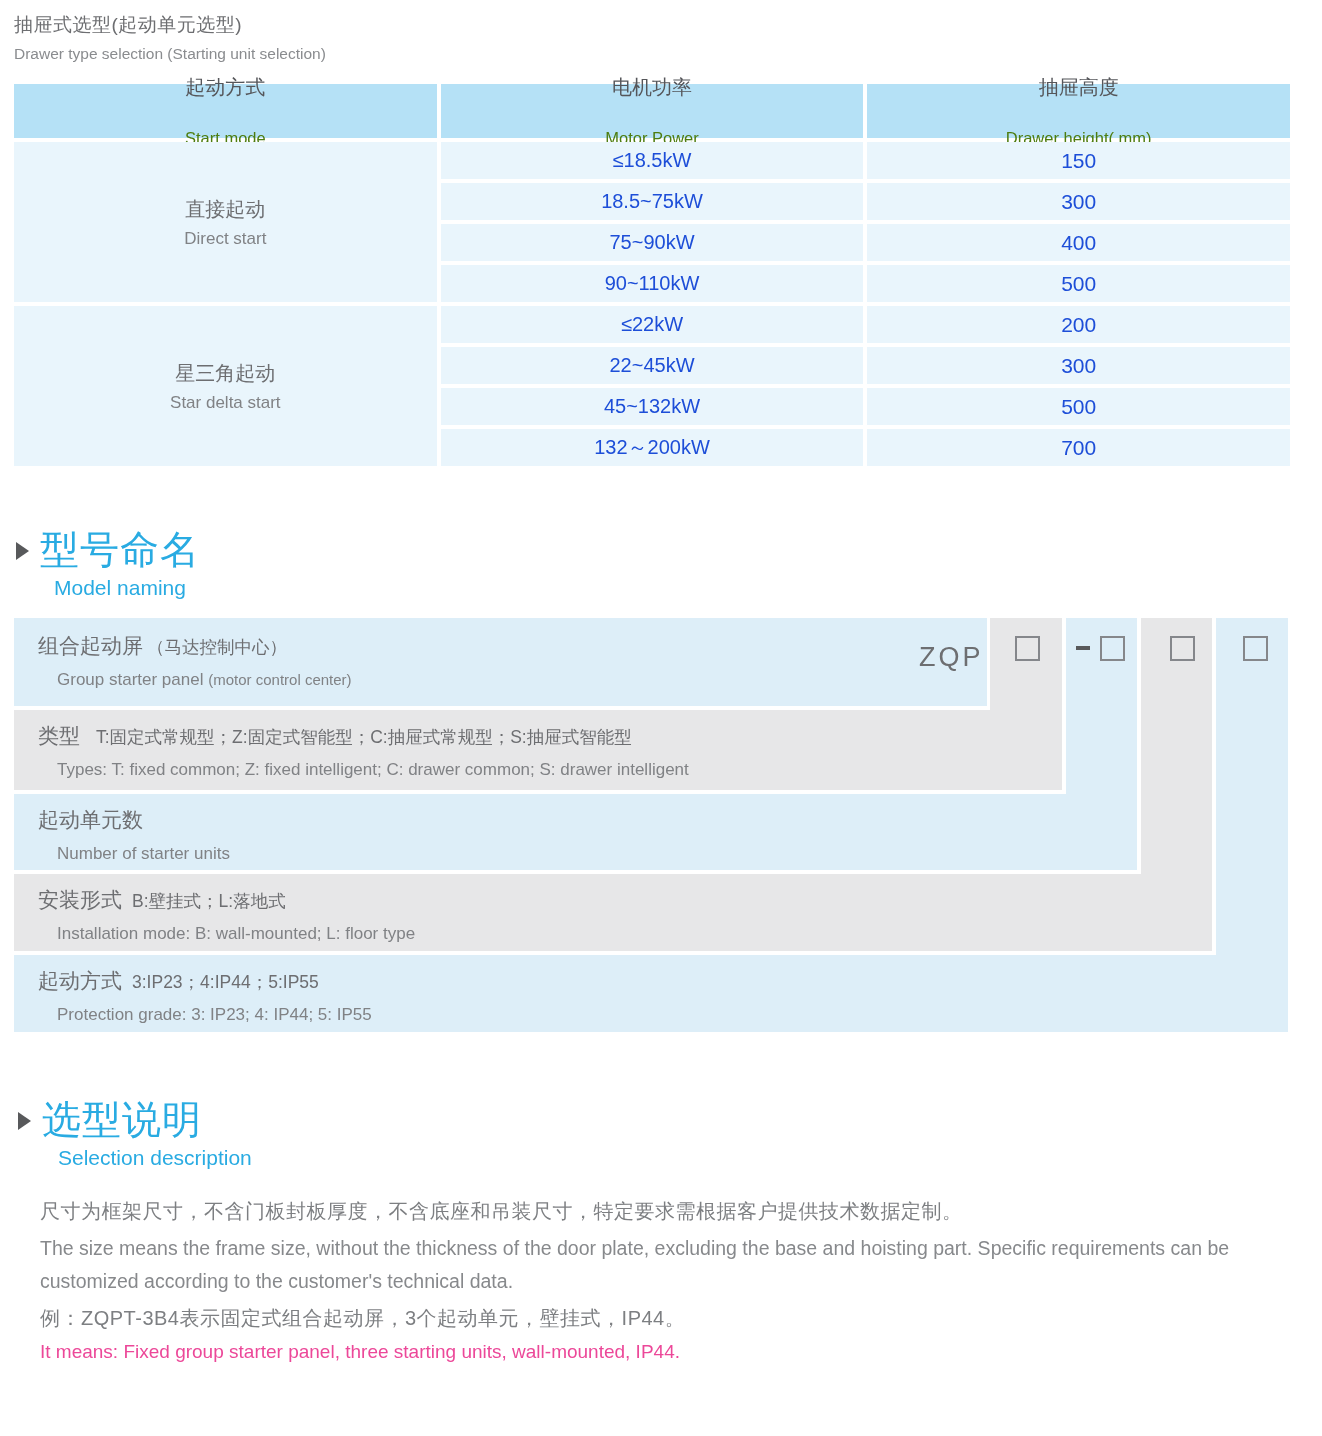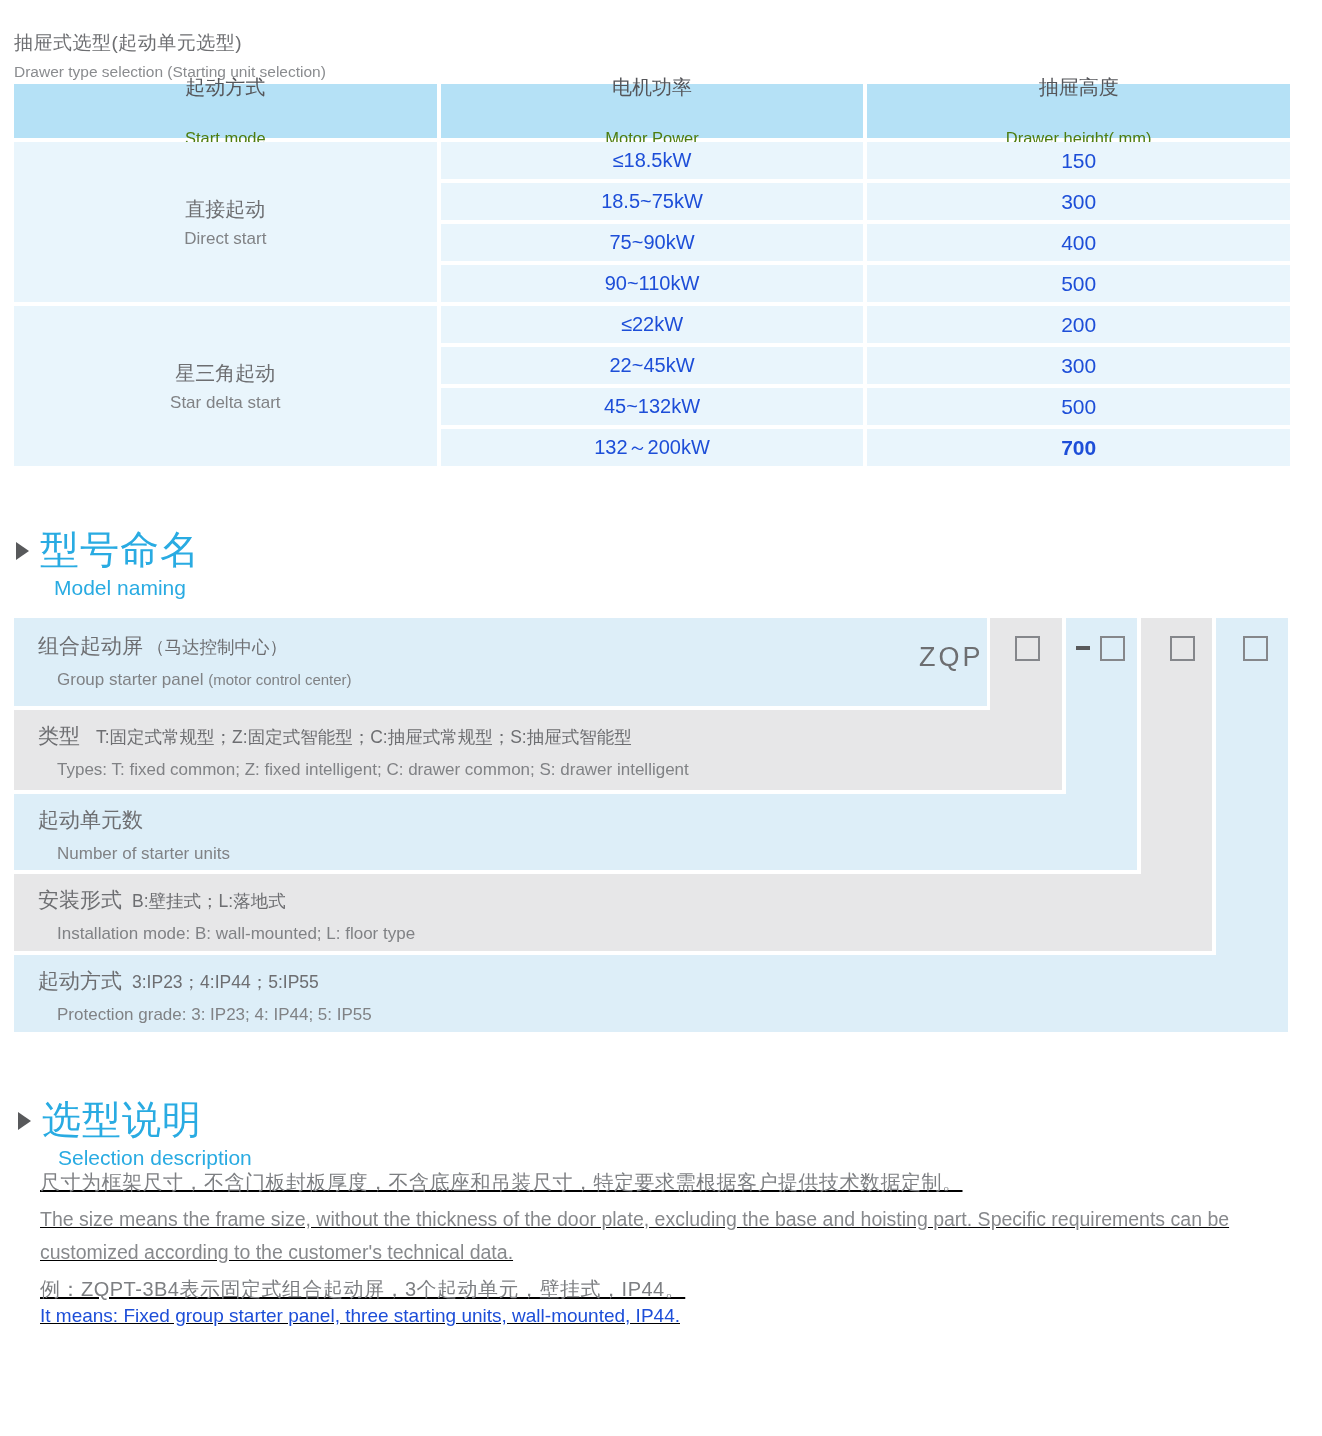--- a/index.html
+++ b/index.html
@@ -38,30 +38,30 @@
   .naming-text{position:absolute;left:24px;}
   .naming-text .zh-line{font-size:21px;color:#6d6e71;}
   .naming-text .zh-sub{font-size:17.5px;margin-left:10px;color:#6d6e71;}
   .naming-text .en-line{font-size:17px;color:#808285;margin-top:10px;margin-left:19px;}
   .naming-text .en-sub{font-size:15px;}
   .code-prefix{position:absolute;left:905px;top:24px;font-size:27px;color:#6d6e71;letter-spacing:3px;}
   .code-box{position:absolute;top:18px;width:21px;height:21px;border:2px solid #85878b;background:transparent;}
   .code-dash{position:absolute;top:28px;width:14px;height:4px;background:#58595b;}
 
   
-  .desc-block{position:absolute;left:40px;top:1169px;width:1244px;text-decoration:underline;}
+  .desc-block{position:absolute;left:40px;top:1198px;width:1244px;}
   .p-zh{font-size:20px;color:#7d7f82;letter-spacing:0.5px;}
   .p-en{font-size:19.5px;color:#87898c;line-height:33px;margin-top:7px;}
   .p-zh2{font-size:20px;color:#7d7f82;margin-top:7px;letter-spacing:0.5px;}
-  .p-en2{font-size:19px;color:#1d4ed8;margin-top:2px;}
+  .p-en2{font-size:19px;color:#ec4899;margin-top:9px;}
 </style>
 </head>
 <body>
 
-<div class="abs" style="left:14px;top:12px;margin-top:18px;">
+<div class="abs" style="left:14px;top:12px;">
   <div class="page-title-zh">抽屉式选型(起动单元选型)</div>
   <div class="page-title-en">Drawer type selection (Starting unit selection)</div>
 </div>
 
 <div class="sel-table">
   <div class="th" style="grid-column:1;grid-row:1;">
     <div class="zh">起动方式</div>
     <div class="en">Start mode</div>
   </div>
   <div class="th" style="grid-column:2;grid-row:1;">
@@ -90,21 +90,21 @@
     <div class="zh">星三角起动</div>
     <div class="en">Star delta start</div>
   </div>
   <div class="cell" style="grid-column:2;grid-row:6;">≤22kW</div>
   <div class="cell val" style="grid-column:3;grid-row:6;">200</div>
   <div class="cell" style="grid-column:2;grid-row:7;">22~45kW</div>
   <div class="cell val" style="grid-column:3;grid-row:7;">300</div>
   <div class="cell" style="grid-column:2;grid-row:8;">45~132kW</div>
   <div class="cell val" style="grid-column:3;grid-row:8;">500</div>
   <div class="cell" style="grid-column:2;grid-row:9;">132～200kW</div>
-  <div class="cell val" style="grid-column:3;grid-row:9;font-weight:bold;">700</div>
+  <div class="cell val" style="grid-column:3;grid-row:9;">700</div>
 </div>
 
 <div class="abs section-h" style="left:16px;top:528px;">
   <div class="tri-icon"></div>
   <div class="sh-text">
     <div class="sh-zh">型号命名</div>
     <div class="sh-en" style="margin-left:14px;">Model naming</div>
   </div>
 </div>
 

